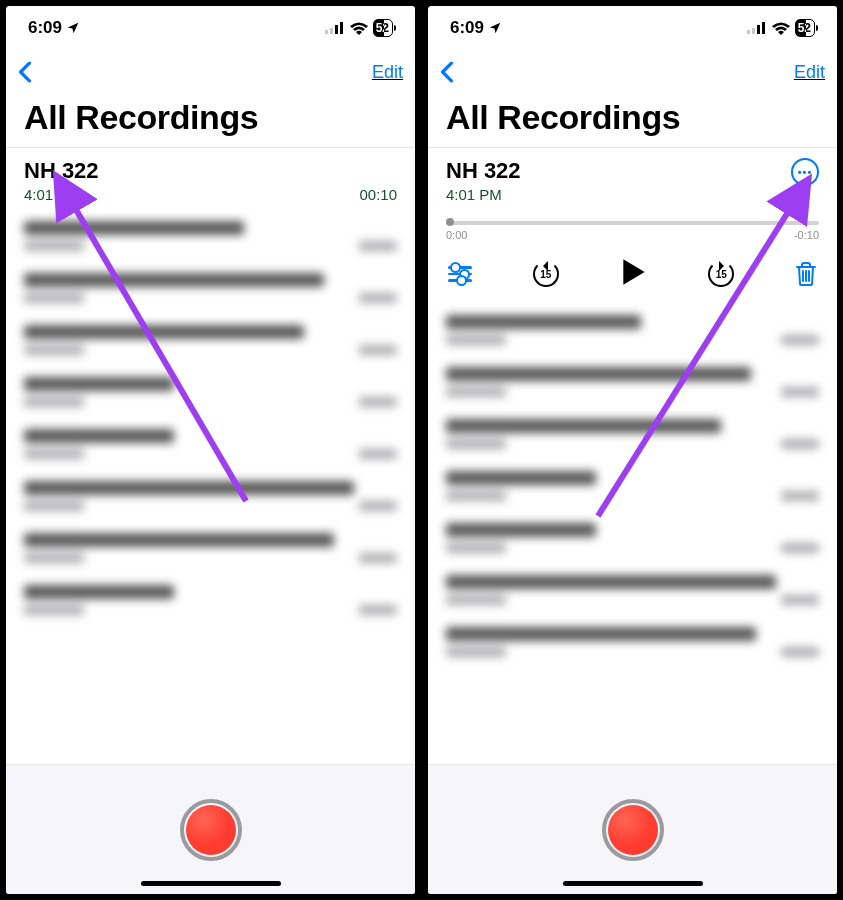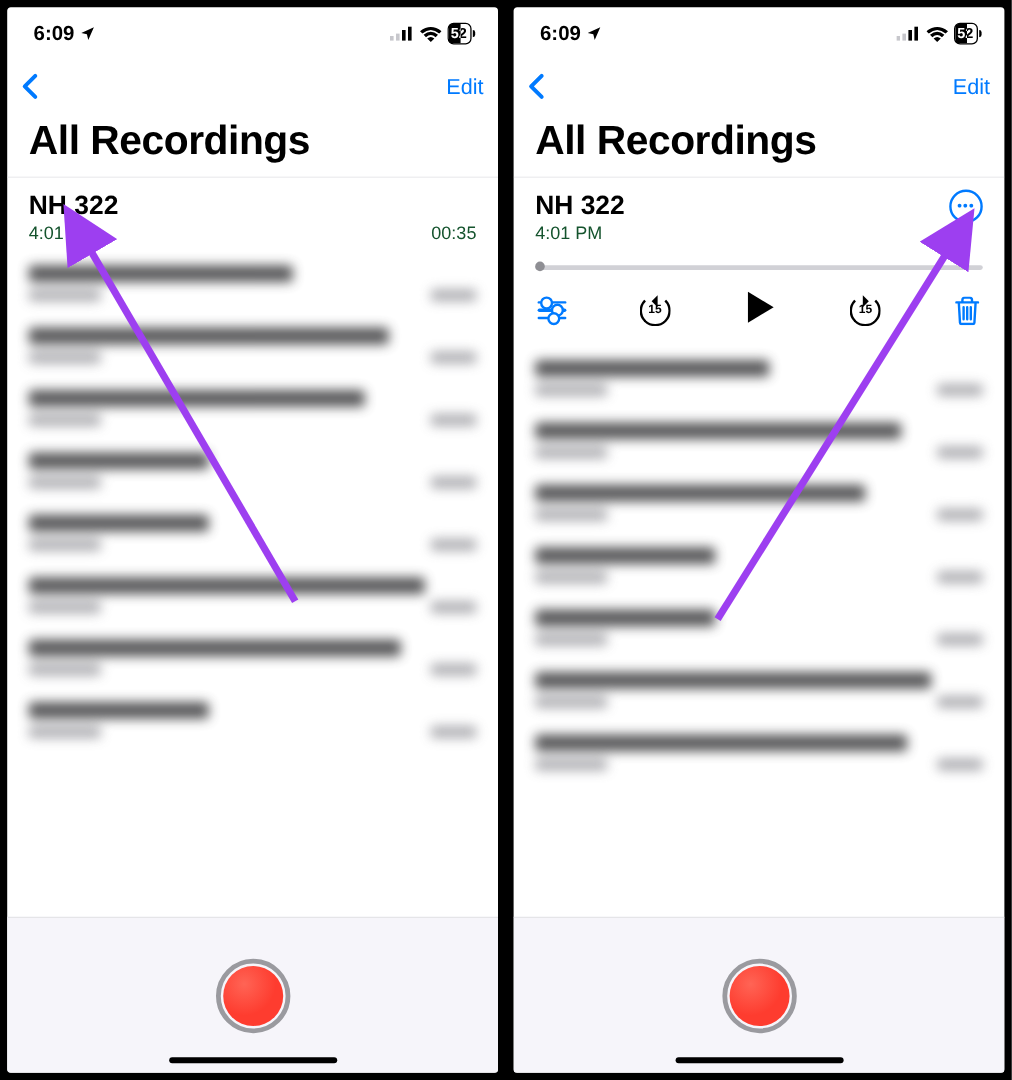--- a/index.html
+++ b/index.html
@@ -32,20 +32,21 @@
       font-size: 17px;
     }
     .status-left { display: flex; align-items: center; gap: 4px; }
     .status-right { display: flex; align-items: center; gap: 5px; }
     .nav-bar {
       height: 44px;
       display: flex;
       justify-content: space-between;
       align-items: center;
       padding: 0 12px;
+      text-decoration: underline;
     }
     .back-chevron {
       width: 18px; height: 28px;
       display: inline-flex; align-items: center;
       color: #007aff;
     }
     .edit-btn {
       color: #007aff;
       font-size: 18px;
       font-weight: 400;
@@ -262,21 +263,21 @@
     <span class="edit-btn">Edit</span>
   </div>
 
   <h1 class="page-title">All Recordings</h1>
 
   <div class="list">
     <div class="row">
       <div class="row-title">NH 322</div>
       <div class="row-sub">
         <span>4:01 PM</span>
-        <span>00:35</span>
+        <span>00:10</span>
       </div>
     </div>
     <div class="blurred-list" id="blur-left">
         <div class="blur-row">
           <div class="l1" style="width:220px"></div>
           <div class="l2"></div>
           <div class="l3"></div>
         </div>
         <div class="blur-row">
           <div class="l1" style="width:300px"></div>
@@ -377,20 +378,24 @@
           <div class="row-sub" style="justify-content:flex-start;">
             <span>4:01 PM</span>
           </div>
         </div>
         <span class="row-more-btn"></span>
       </div>
       <div class="scrubber">
         <div class="scrub-track">
             <div class="scrub-thumb"></div>
           </div>
+        <div class="scrub-times">
+          <span>0:00</span>
+          <span>-0:10</span>
+        </div>
       </div>
       <div class="controls">
         <span class="ctrl-icn">
           <span class="sliders-icn">
               <span></span>
               <span></span>
               <span></span>
             </span>
         </span>
         <span class="skip">

